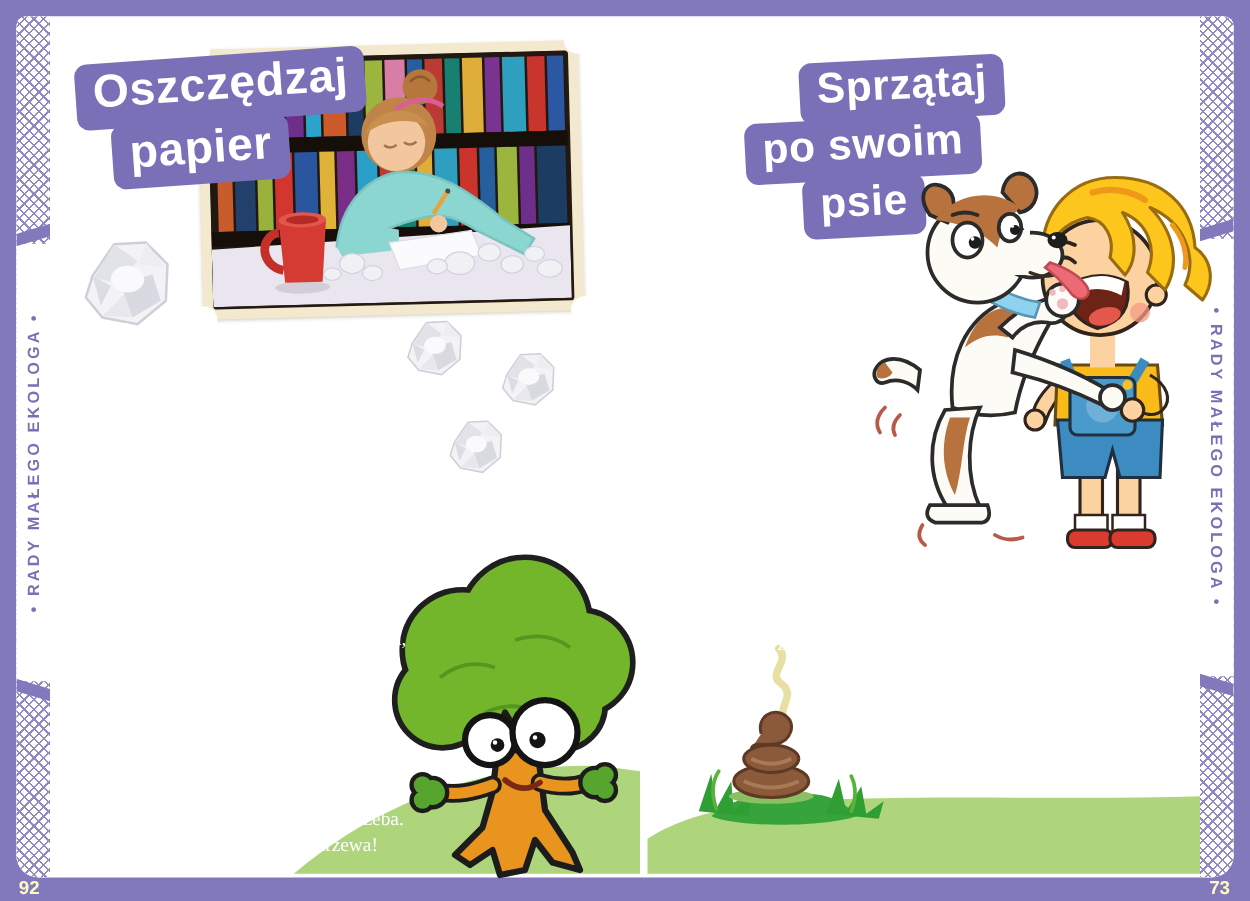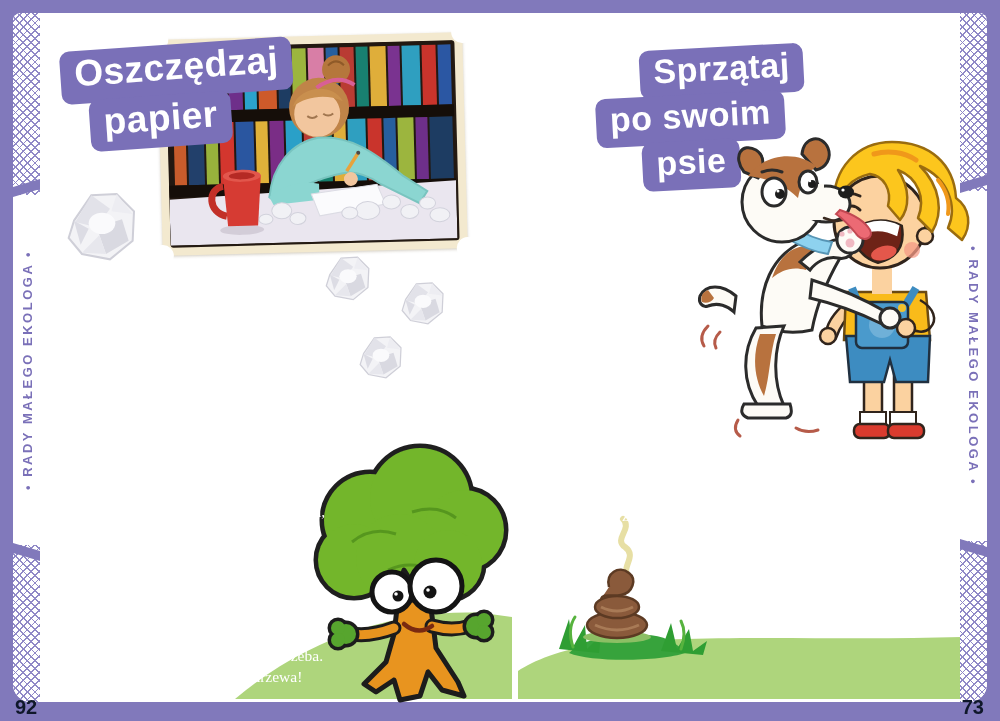--- a/index.html
+++ b/index.html
@@ -18,21 +18,21 @@
        #ffffff;}
   .band-window{position:absolute;left:0;right:0;top:182px;height:350px;background:#ffffff;}
   .band-window::before{content:'';position:absolute;left:0;right:0;top:-16px;height:18px;
      background:#8179bb;clip-path:polygon(0 45%,100% 0,100% 55%,0 100%);}
   .band-window::after{content:'';position:absolute;left:0;right:0;bottom:-16px;height:18px;
      background:#8179bb;clip-path:polygon(0 0,100% 45%,100% 100%,0 55%);}
   .band-label{position:absolute;top:50%;left:50%;writing-mode:vertical-rl;white-space:nowrap;
      font-weight:bold;font-size:13px;letter-spacing:2.5px;color:#7a70b8;}
   .band.left  .band-label{transform:translate(-50%,-50%) rotate(180deg);}
   .band.right .band-label{transform:translate(-50%,-50%);}
-  .pageno{position:absolute;bottom:2px;z-index:7;color:#0f172a;font-weight:bold;font-size:20px;}
+  .pageno{position:absolute;bottom:2px;z-index:7;color:#fef9c3;font-weight:bold;font-size:15px;}
   .pageno.l{left:15px;} .pageno.r{right:16px;}
   
   .title-group{position:absolute;z-index:5;}
   .title-group.left{left:62px;top:44px;transform:rotate(-4deg);}
   .title-group.right{left:596px;top:48px;transform:rotate(-3deg);}
   .tbox{background:#7a70b8;color:#ffffff;font-weight:bold;border-radius:10px;
         padding:2px 14px 8px;width:fit-content;letter-spacing:.5px;line-height:1.15;}
   .title-group.left  .tbox{font-size:37px;}
   .title-group.right .tbox{font-size:34px;}
   .tbox.m1{margin:-3px 0 0 26px;}

